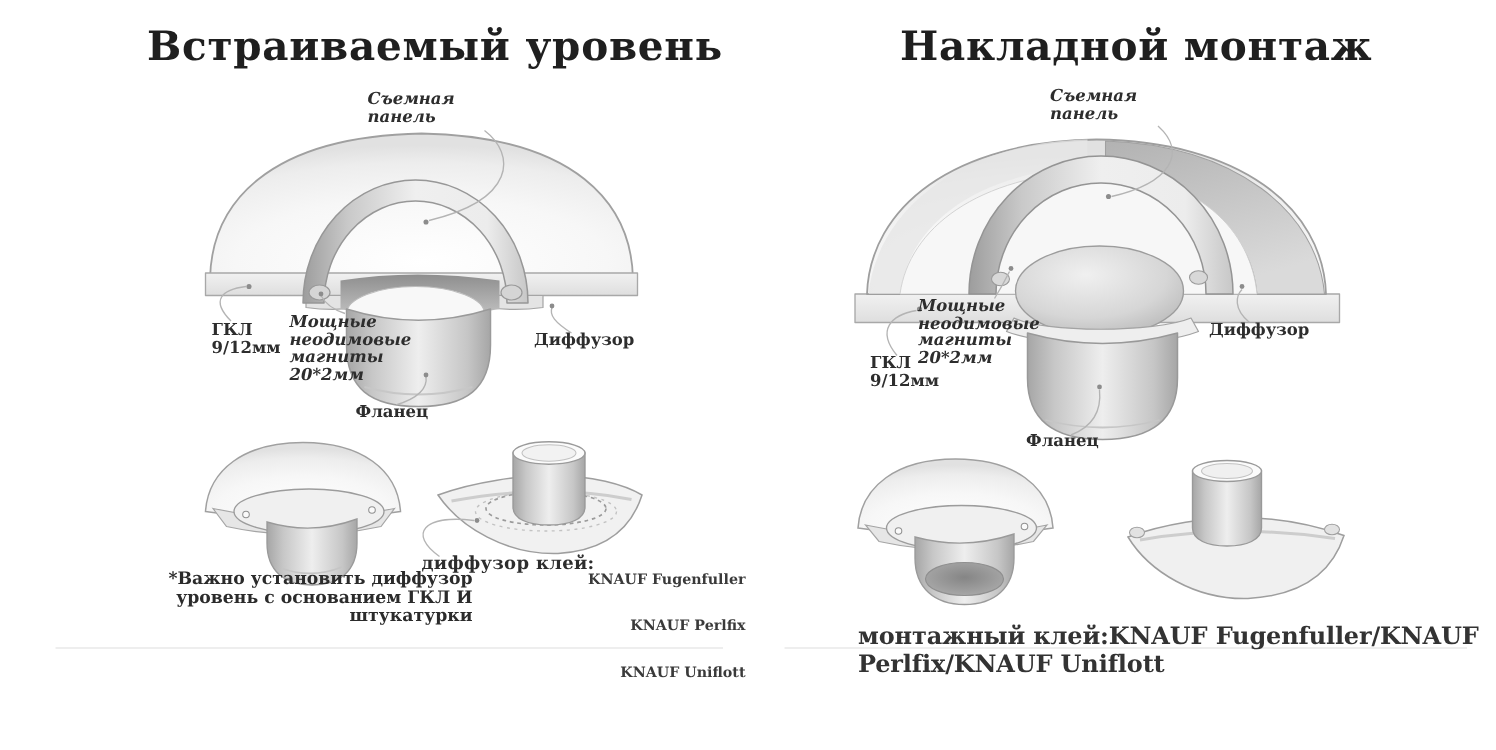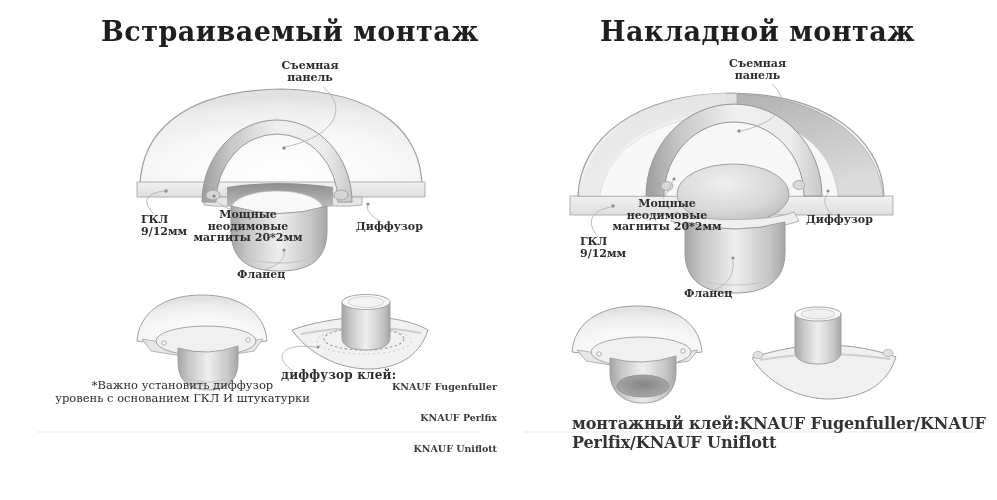--- a/index.html
+++ b/index.html
@@ -3,26 +3,26 @@
 <meta charset="utf-8">
 <style>
   html,body{margin:0;padding:0;background:#fff;}
   #stage{position:relative;width:997px;height:500px;background:#ffffff;overflow:hidden;
          font-family:"DejaVu Serif", serif;}
   #art{position:absolute;left:0;top:0;}
   .ttl{position:absolute;font-weight:bold;font-size:27px;color:#1f1f1f;text-align:center;
        letter-spacing:.5px;white-space:pre-line;}
   .lbl{position:absolute;font-weight:bold;font-size:11px;color:#2d2d2d;line-height:11.5px;
        white-space:pre-line;}
-  .ctr{text-align:center;}
+  .ctr{text-align:left;font-style:italic;}
   .glue{font-size:12px;letter-spacing:.2px;}
   .brand{position:absolute;font-weight:bold;font-size:9.5px;color:#3a3a3a;line-height:15.5px;
          white-space:pre-line;}
-  .note{position:absolute;font-weight:normal;font-size:11.5px;color:#2b2b2b;line-height:12.5px;
-        text-align:center;white-space:pre-line;}
+  .note{position:absolute;font-weight:bold;font-size:11.5px;color:#2b2b2b;line-height:12.5px;
+        text-align:right;white-space:pre-line;}
   .adh{position:absolute;font-weight:bold;font-size:16px;color:#333;letter-spacing:-.1px;}
 </style>
 </head>
 <body>
 
 <div id="stage">
 
   <svg id="art" width="997" height="440" viewBox="0 0 997 440">
     <defs>
       <radialGradient id="gDome" cx="50%" cy="88%" r="80%">
@@ -169,21 +169,21 @@
         <circle cx="733" cy="258" r="1.6"></circle>
       </g>
     </g>
 
     <g stroke="#e9e9e9" stroke-width="1">
       <line x1="37" y1="432" x2="482" y2="432"></line>
       <line x1="523" y1="432" x2="978" y2="432"></line>
     </g>
   </svg>
 
-  <div class="ttl" style="left:90px;top:16px;width:400px;">Встраиваемый монтаж</div>
+  <div class="ttl" style="left:90px;top:16px;width:400px;">Встраиваемый уровень</div>
 
   <div class="lbl ctr" style="left:245px;top:60px;width:130px;">Съемная
 панель</div>
   <div class="lbl" style="left:141px;top:214px;width:60px;">ГКЛ
 9/12мм</div>
   <div class="lbl ctr" style="left:193px;top:209px;width:110px;">Мощные
 неодимовые
 магниты 20*2мм</div>
   <div class="lbl" style="left:356px;top:221px;">Диффузор</div>
   <div class="lbl" style="left:237px;top:269px;">Фланец</div>

